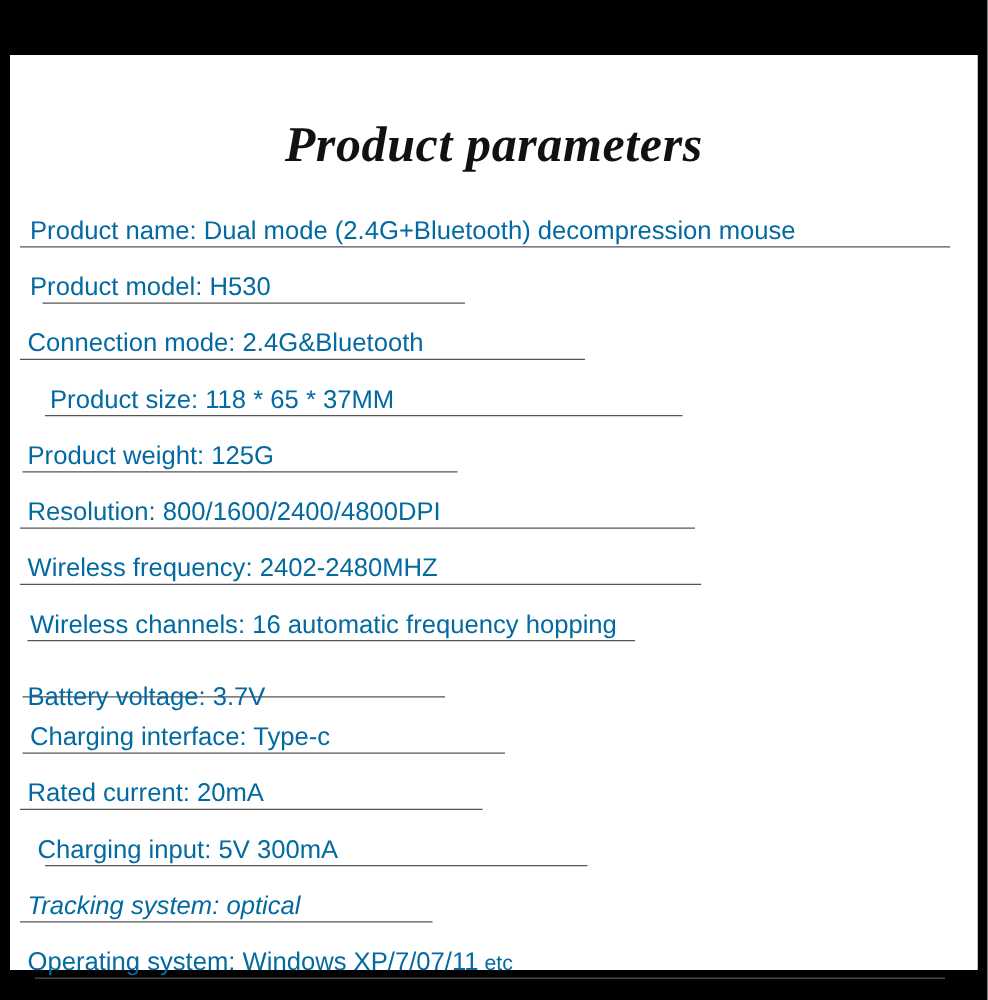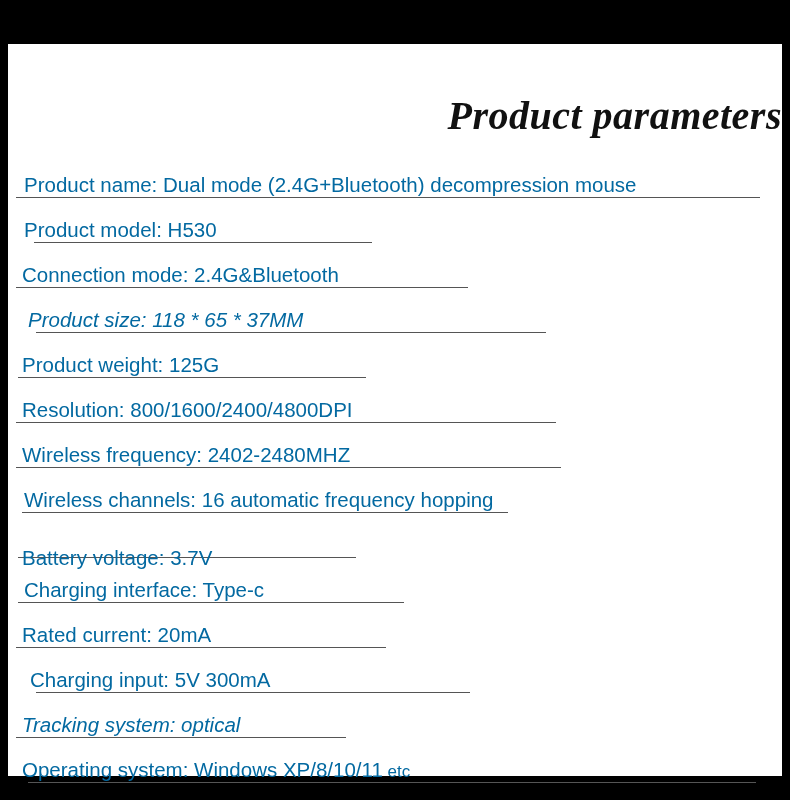--- a/index.html
+++ b/index.html
@@ -55,21 +55,21 @@
   }
   .content {
     position: absolute;
     top: 44px;
     left: 8px;
     width: 774px;
     height: 732px;
     background: #ffffff;
   }
   .title {
-    text-align: right;
+    text-align: center;
     font-family: "Liberation Serif", serif;
     font-style: italic;
     font-weight: bold;
     font-size: 40px;
     color: #111111;
     margin: 0;
     padding-top: 48px;
     letter-spacing: 0.5px;
   }
   .spec-list {
@@ -121,21 +121,21 @@
         <li class="spec-row">
           <span class="underline" style="left: 26px; width: 338px; bottom: 12px;"></span>
           <span class="spec-text" style="margin-left: 16px; margin-top: 8px;"><span>Product model:</span><span> H530</span></span>
         </li>
         <li class="spec-row">
           <span class="underline" style="left: 8px; width: 452px; bottom: 12px;"></span>
           <span class="spec-text" style="margin-left: 14px; margin-top: 8px;"><span>Connection mode:</span><span> 2.4G&amp;Bluetooth</span></span>
         </li>
         <li class="spec-row">
           <span class="underline" style="left: 28px; width: 510px; bottom: 12px;"></span>
-          <span class="spec-text" style="margin-left: 20px; margin-top: 8px; font-style: italic;"><span>Product size:</span><span> 118 * 65 * 37MM</span></span>
+          <span class="spec-text" style="margin-left: 32px; margin-top: 8px;"><span>Product size:</span><span> 118 * 65 * 37MM</span></span>
         </li>
         <li class="spec-row">
           <span class="underline" style="left: 10px; width: 348px; bottom: 12px;"></span>
           <span class="spec-text" style="margin-left: 14px; margin-top: 8px;"><span>Product weight:</span><span> 125G</span></span>
         </li>
         <li class="spec-row">
           <span class="underline" style="left: 8px; width: 540px; bottom: 12px;"></span>
           <span class="spec-text" style="margin-left: 14px; margin-top: 8px; text-align: center;"><span>Resolution:</span><span> 800/1600/2400/4800DPI</span></span>
         </li>
         <li class="spec-row">
@@ -161,17 +161,17 @@
         <li class="spec-row">
           <span class="underline" style="left: 28px; width: 434px; bottom: 12px;"></span>
           <span class="spec-text" style="margin-left: 22px; margin-top: 8px;"><span>Charging input:</span><span> 5V 300mA</span></span>
         </li>
         <li class="spec-row">
           <span class="underline" style="left: 8px; width: 330px; bottom: 12px;"></span>
           <span class="spec-text" style="margin-left: 14px; margin-top: 8px; font-style: italic;"><span>Tracking system:</span><span> optical</span></span>
         </li>
         <li class="spec-row">
           <span class="underline" style="left: 20px; width: 728px; bottom: 12px;"></span>
-          <span class="spec-text" style="margin-left: 14px; margin-top: 8px;"><span>Operating system:</span><span> Windows XP/8/10/11</span><span class="spec-suffix"> etc</span></span>
+          <span class="spec-text" style="margin-left: 14px; margin-top: 8px;"><span>Operating system:</span><span> Windows XP/7/07/11</span><span class="spec-suffix"> etc</span></span>
         </li>
       </ul>
   </div>
 </div>
 
 </body></html>

